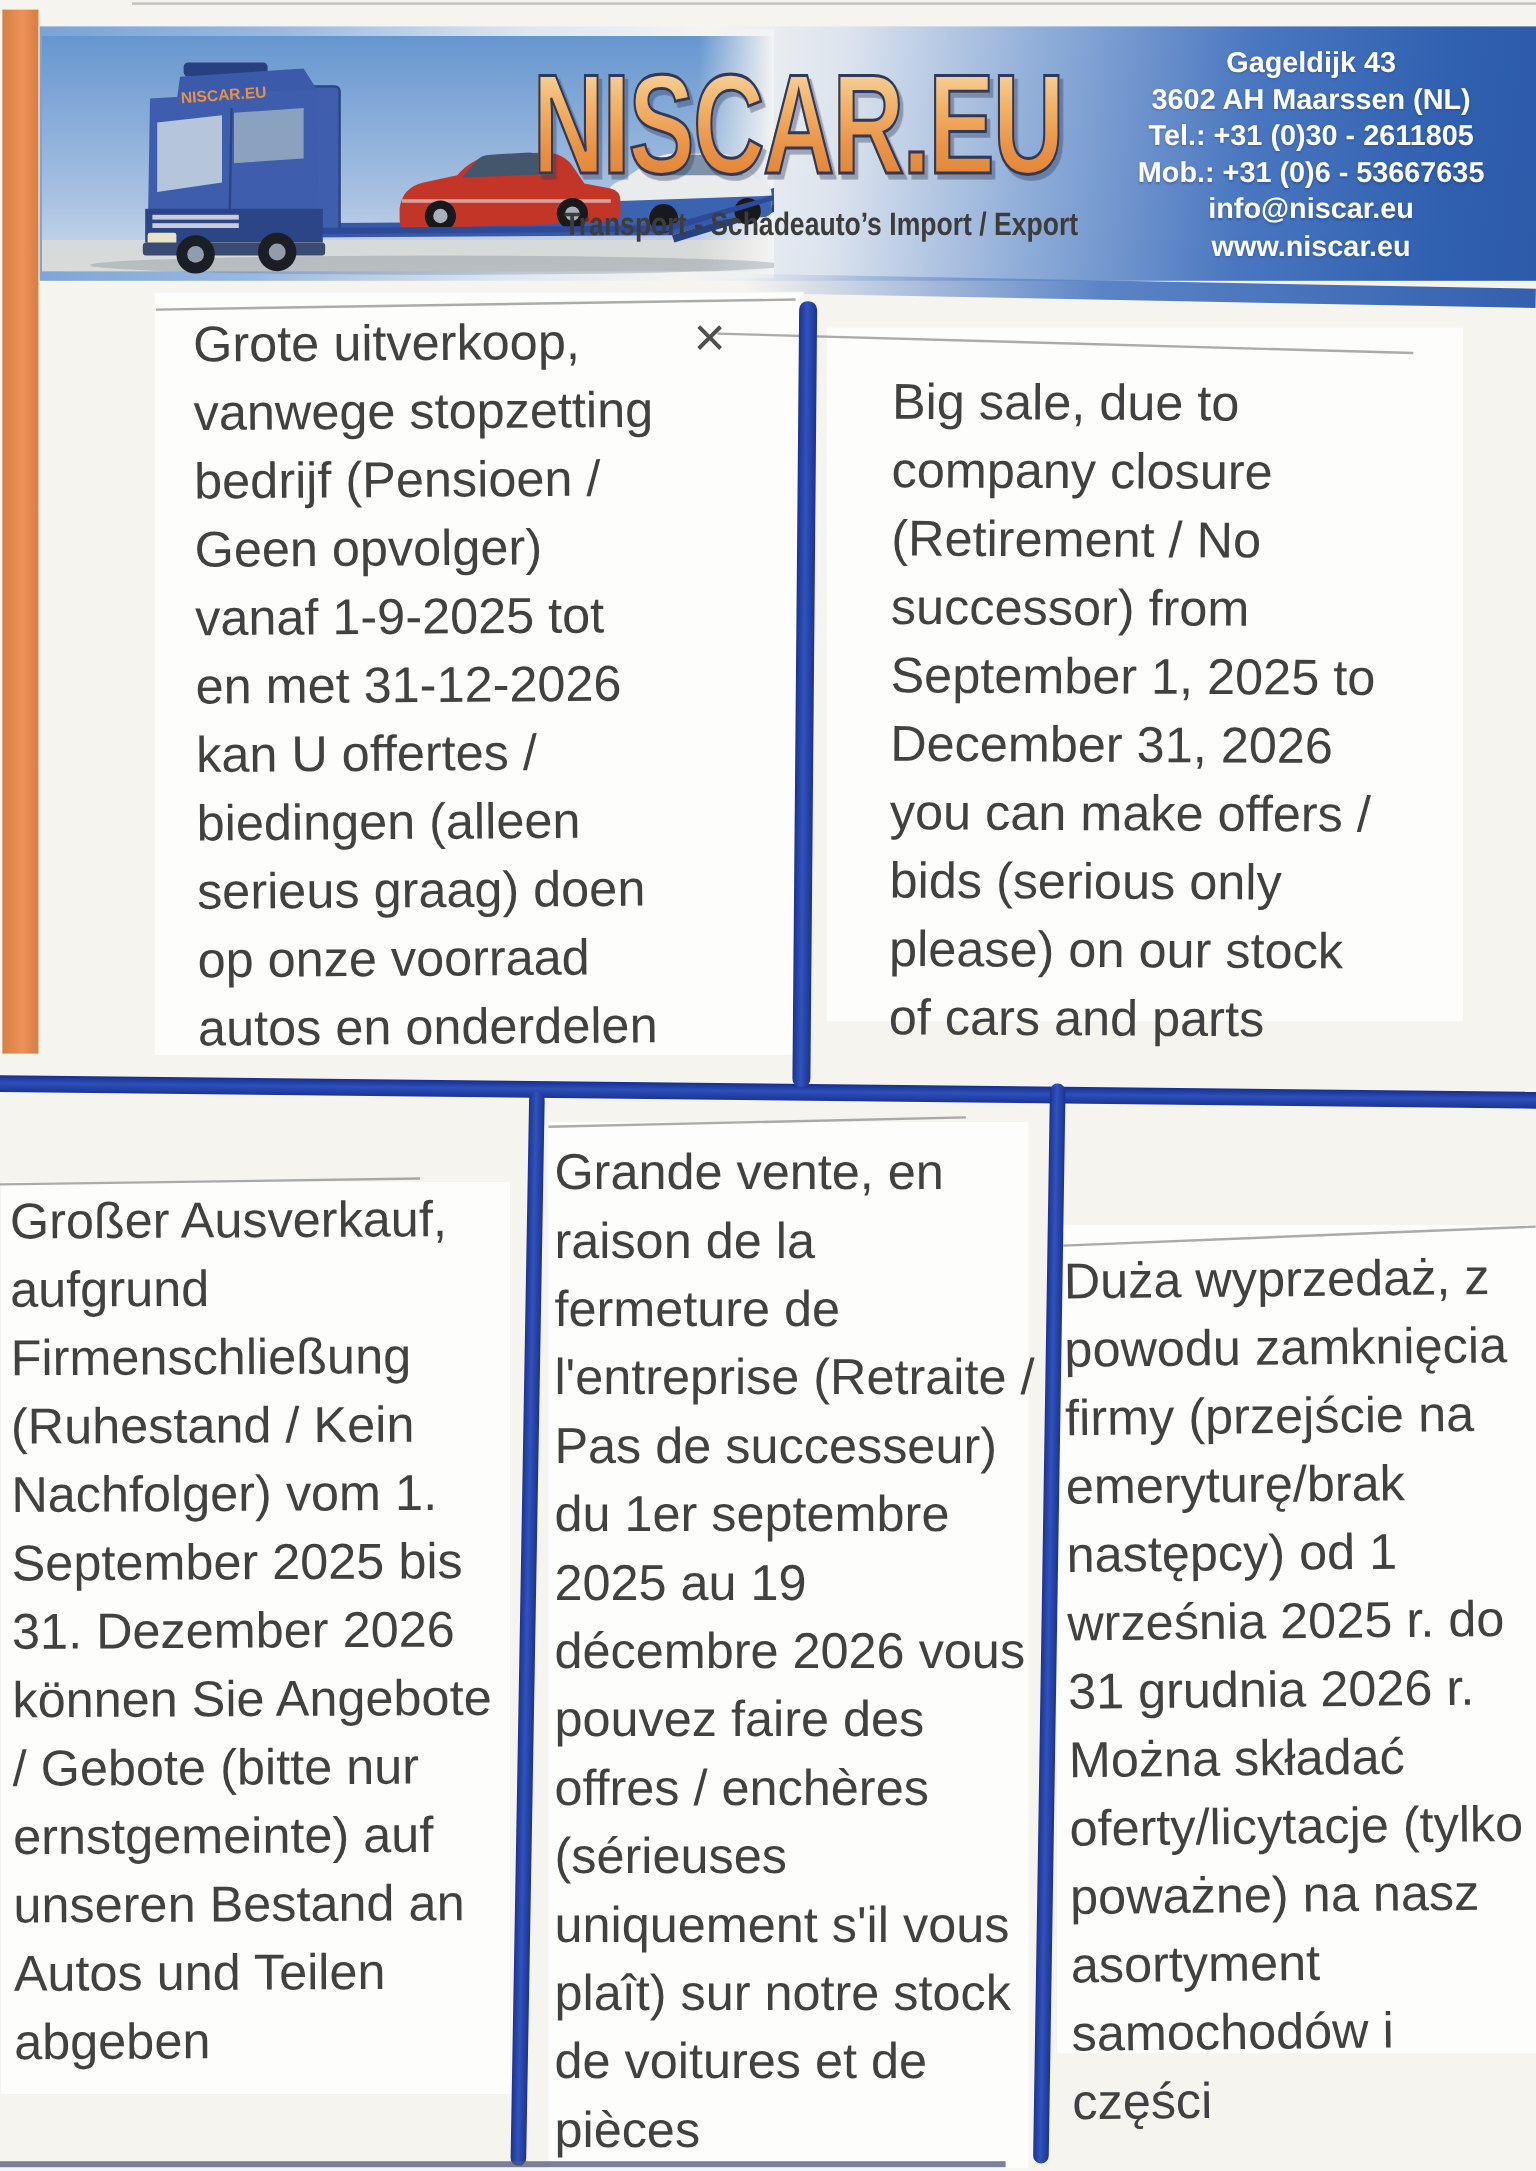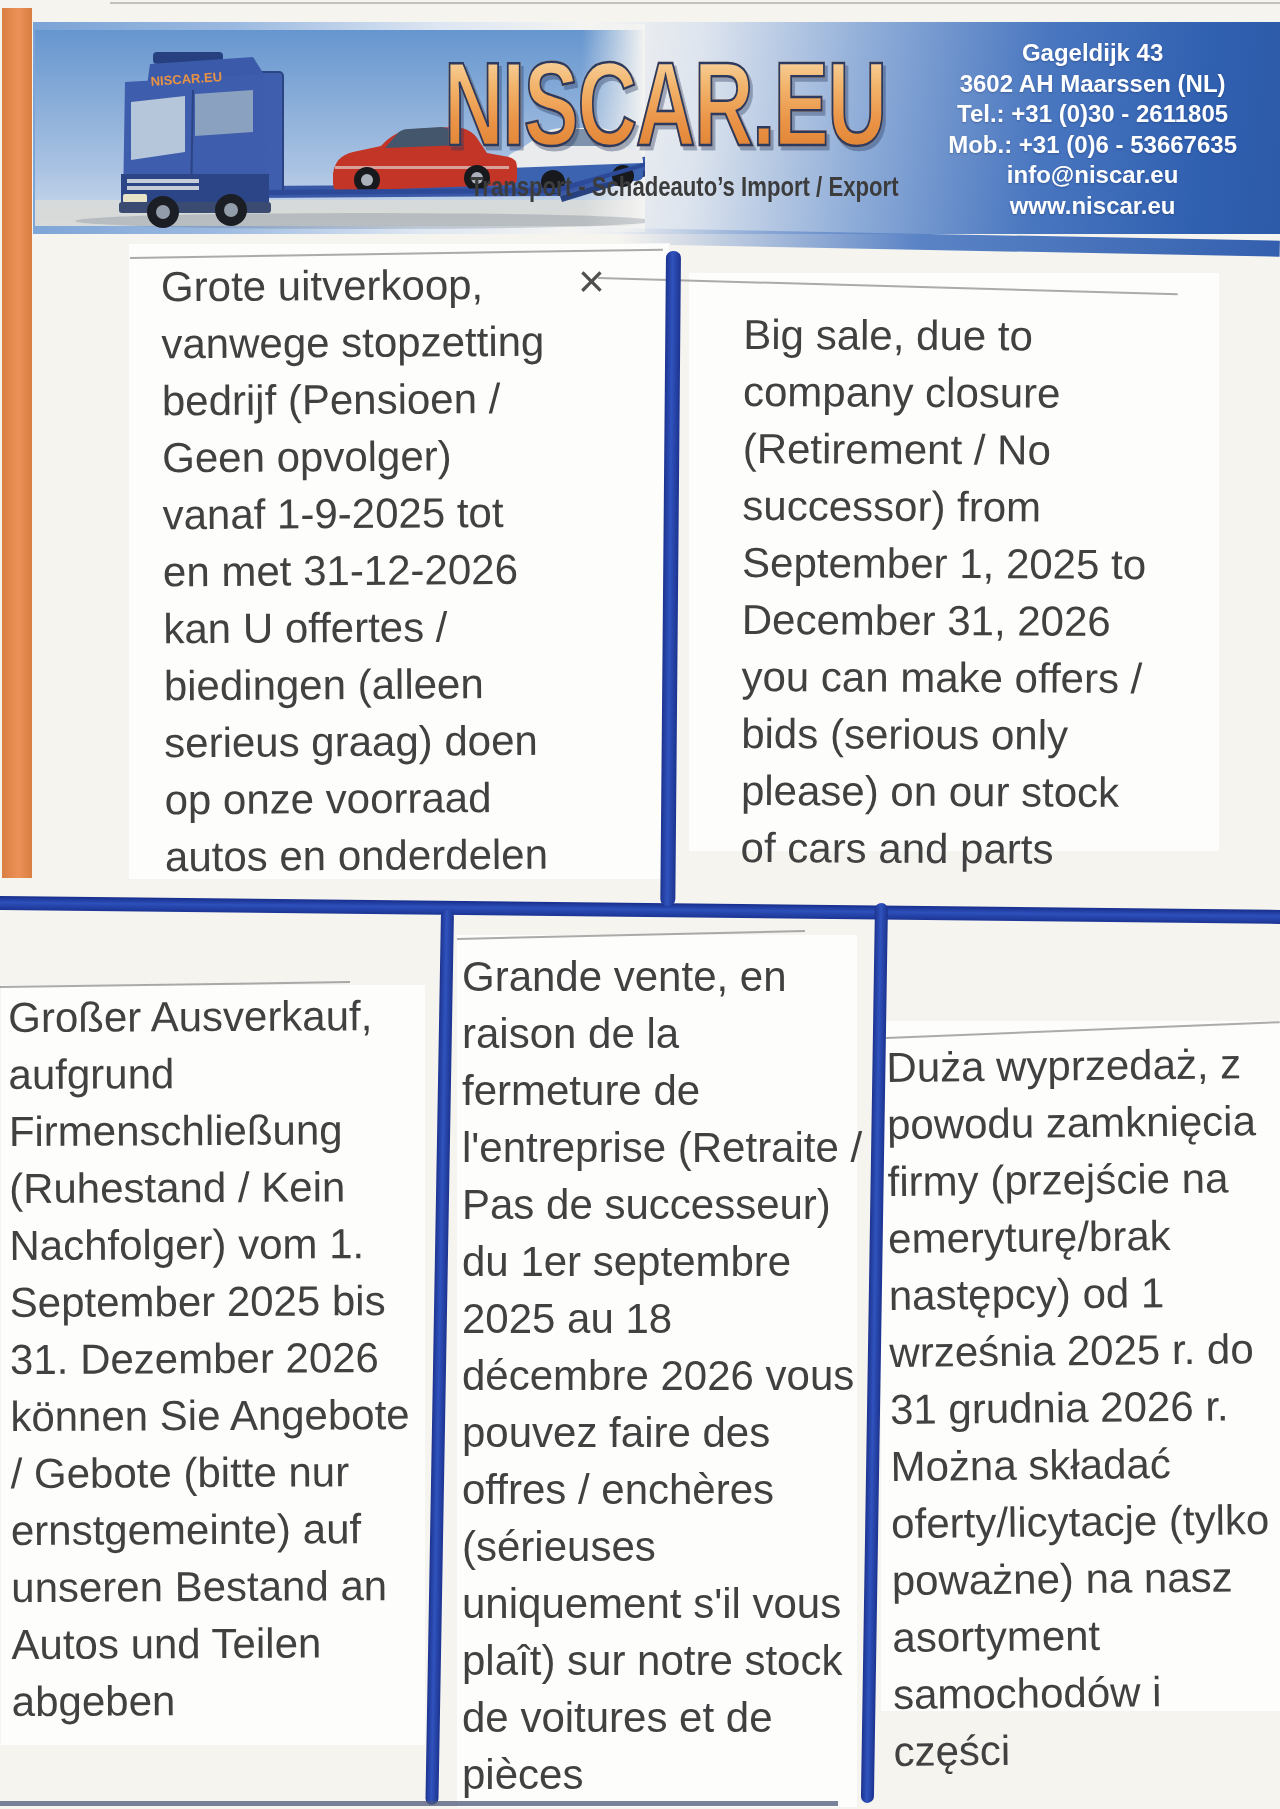--- a/index.html
+++ b/index.html
@@ -191,21 +191,21 @@
 ernstgemeinte) auf
 unseren Bestand an
 Autos und Teilen
 abgeben</div>
 <div class="notice" id="fr" lang="fr">Grande vente, en
 raison de la
 fermeture de
 l'entreprise (Retraite /
 Pas de successeur)
 du 1er septembre
-2025 au 18
+2025 au 19
 décembre 2026 vous
 pouvez faire des
 offres / enchères
 (sérieuses
 uniquement s'il vous
 plaît) sur notre stock
 de voitures et de
 pièces</div>
 <div class="notice" id="pl" lang="pl">Duża wyprzedaż, z
 powodu zamknięcia

